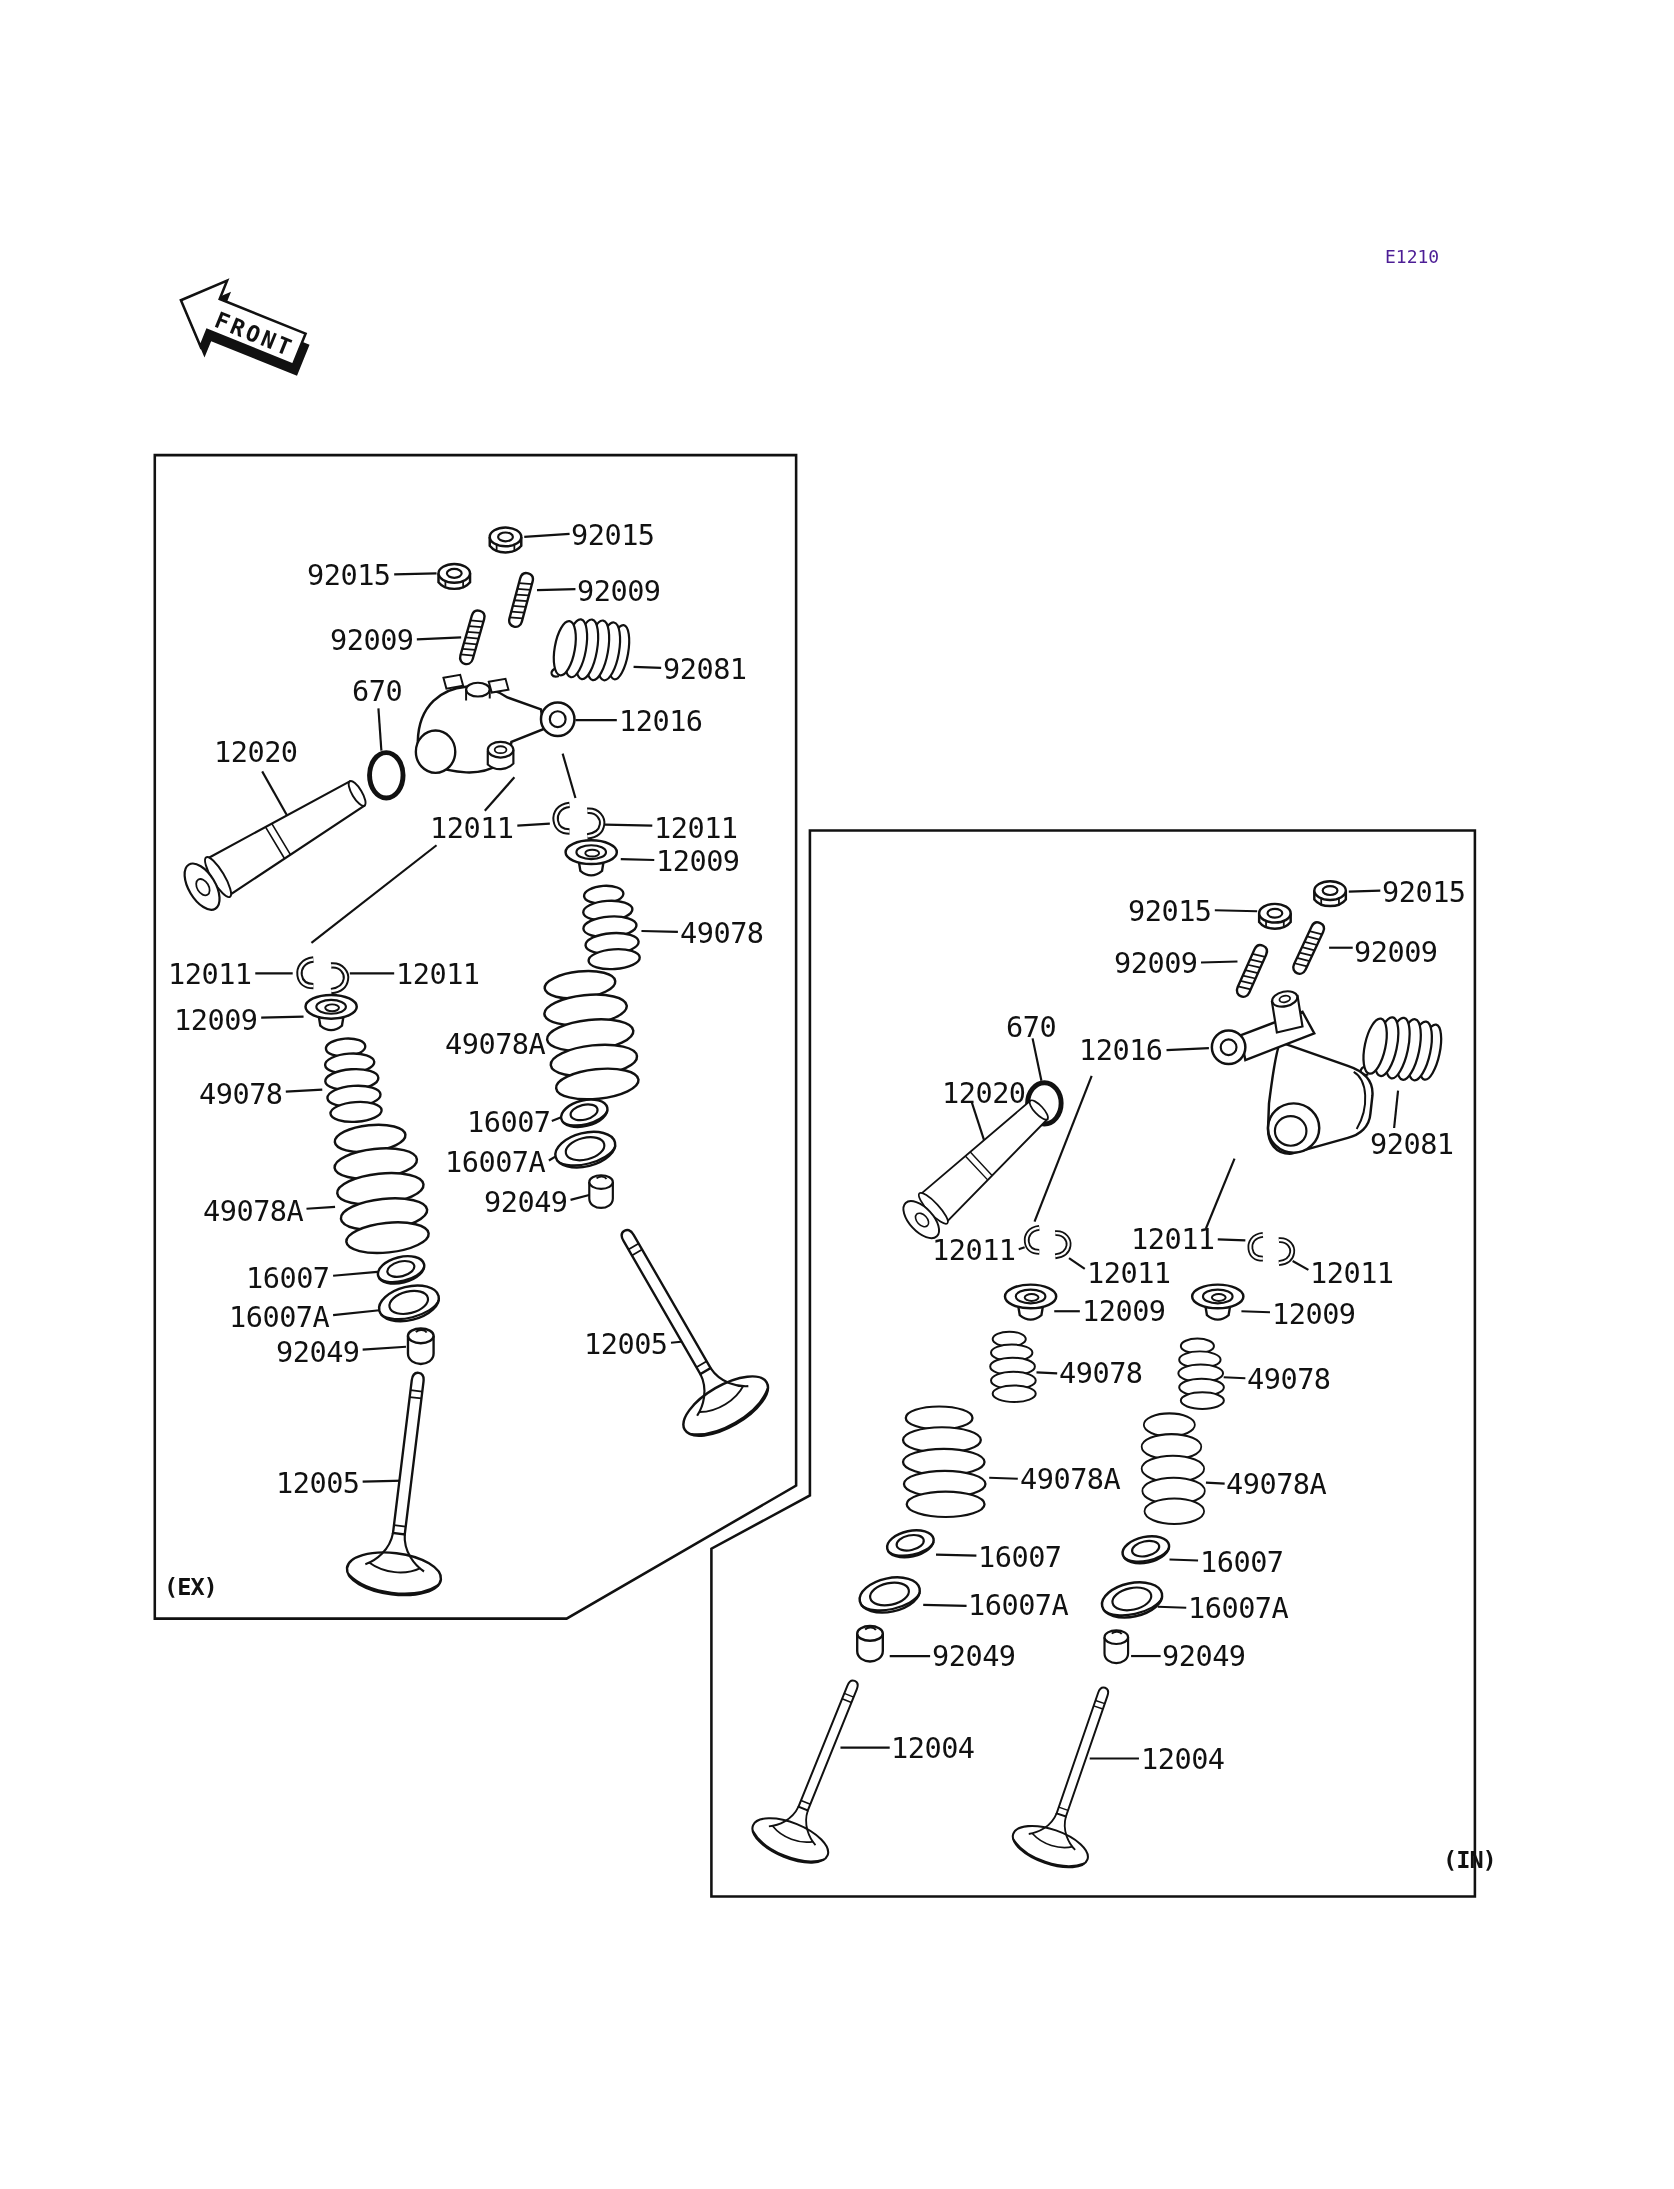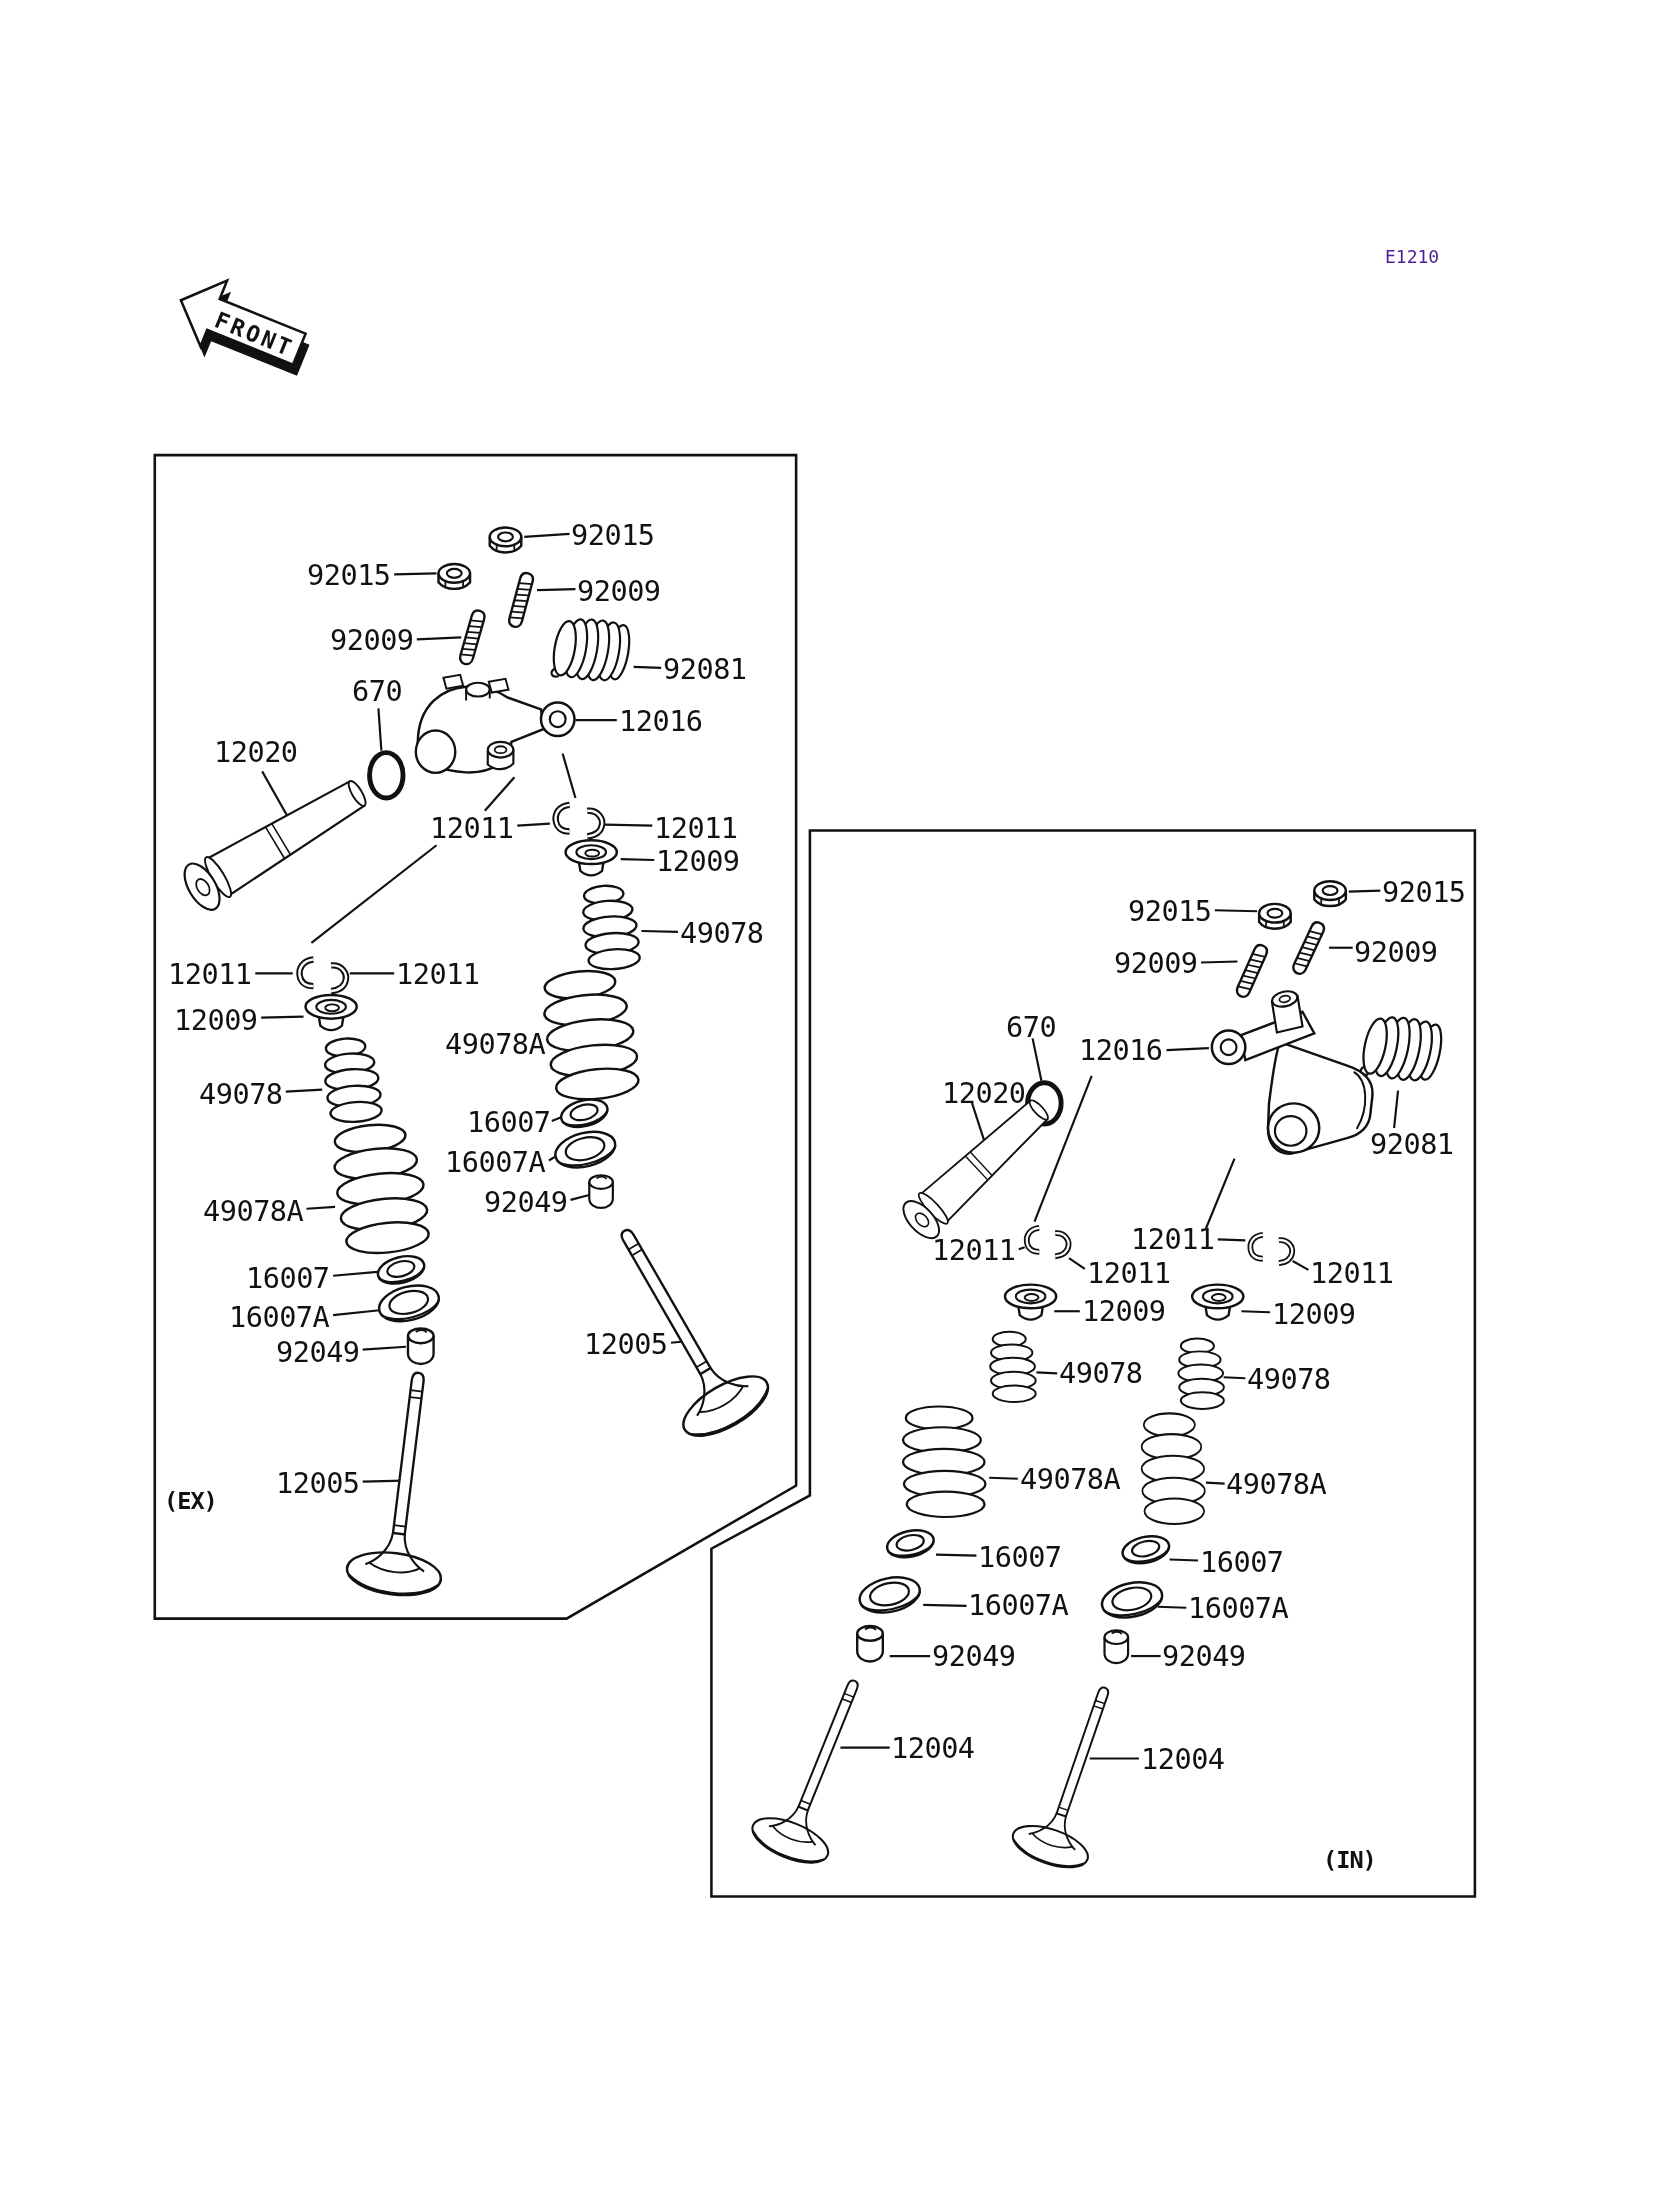--- a/index.html
+++ b/index.html
@@ -249,22 +249,22 @@
   </g>
 
   <g transform="translate(200,264) rotate(22)">
     <polygon points="8,53 44,17 44,37 138,37 138,71 44,71 44,89" fill="#111"></polygon>
     <polygon points="0,44 36,8 36,28 130,28 130,62 36,62 36,80" fill="#fff" stroke="#111" stroke-width="2.6"></polygon>
     <text x="40" y="56" font-size="23" font-weight="bold" letter-spacing="3" fill="#111" font-family="DejaVu Sans Mono, monospace">FRONT</text>
   </g>
 </svg>
 
 <div class="ecode" style="left:1385px;top:248px">E1210</div>
-<div class="caption" style="left:164px;top:1490px">(EX)</div>
-<div class="caption" style="left:1323px;top:1849px">(IN)</div>
+<div class="caption" style="left:164px;top:1576px">(EX)</div>
+<div class="caption" style="left:1443px;top:1849px">(IN)</div>
 
 <div>
 
 <div class="part-label" style="left: 571px; top: 521px;">92015</div>
       <div class="part-label" style="left: 307px; top: 561px;">92015</div>
       <div class="part-label" style="left: 577px; top: 577px;">92009</div>
       <div class="part-label" style="left: 330px; top: 626px;">92009</div>
       <div class="part-label" style="left: 663px; top: 655px;">92081</div>
       <div class="part-label" style="left: 352px; top: 677px;">670</div>
       <div class="part-label" style="left: 619px; top: 707px;">12016</div>

